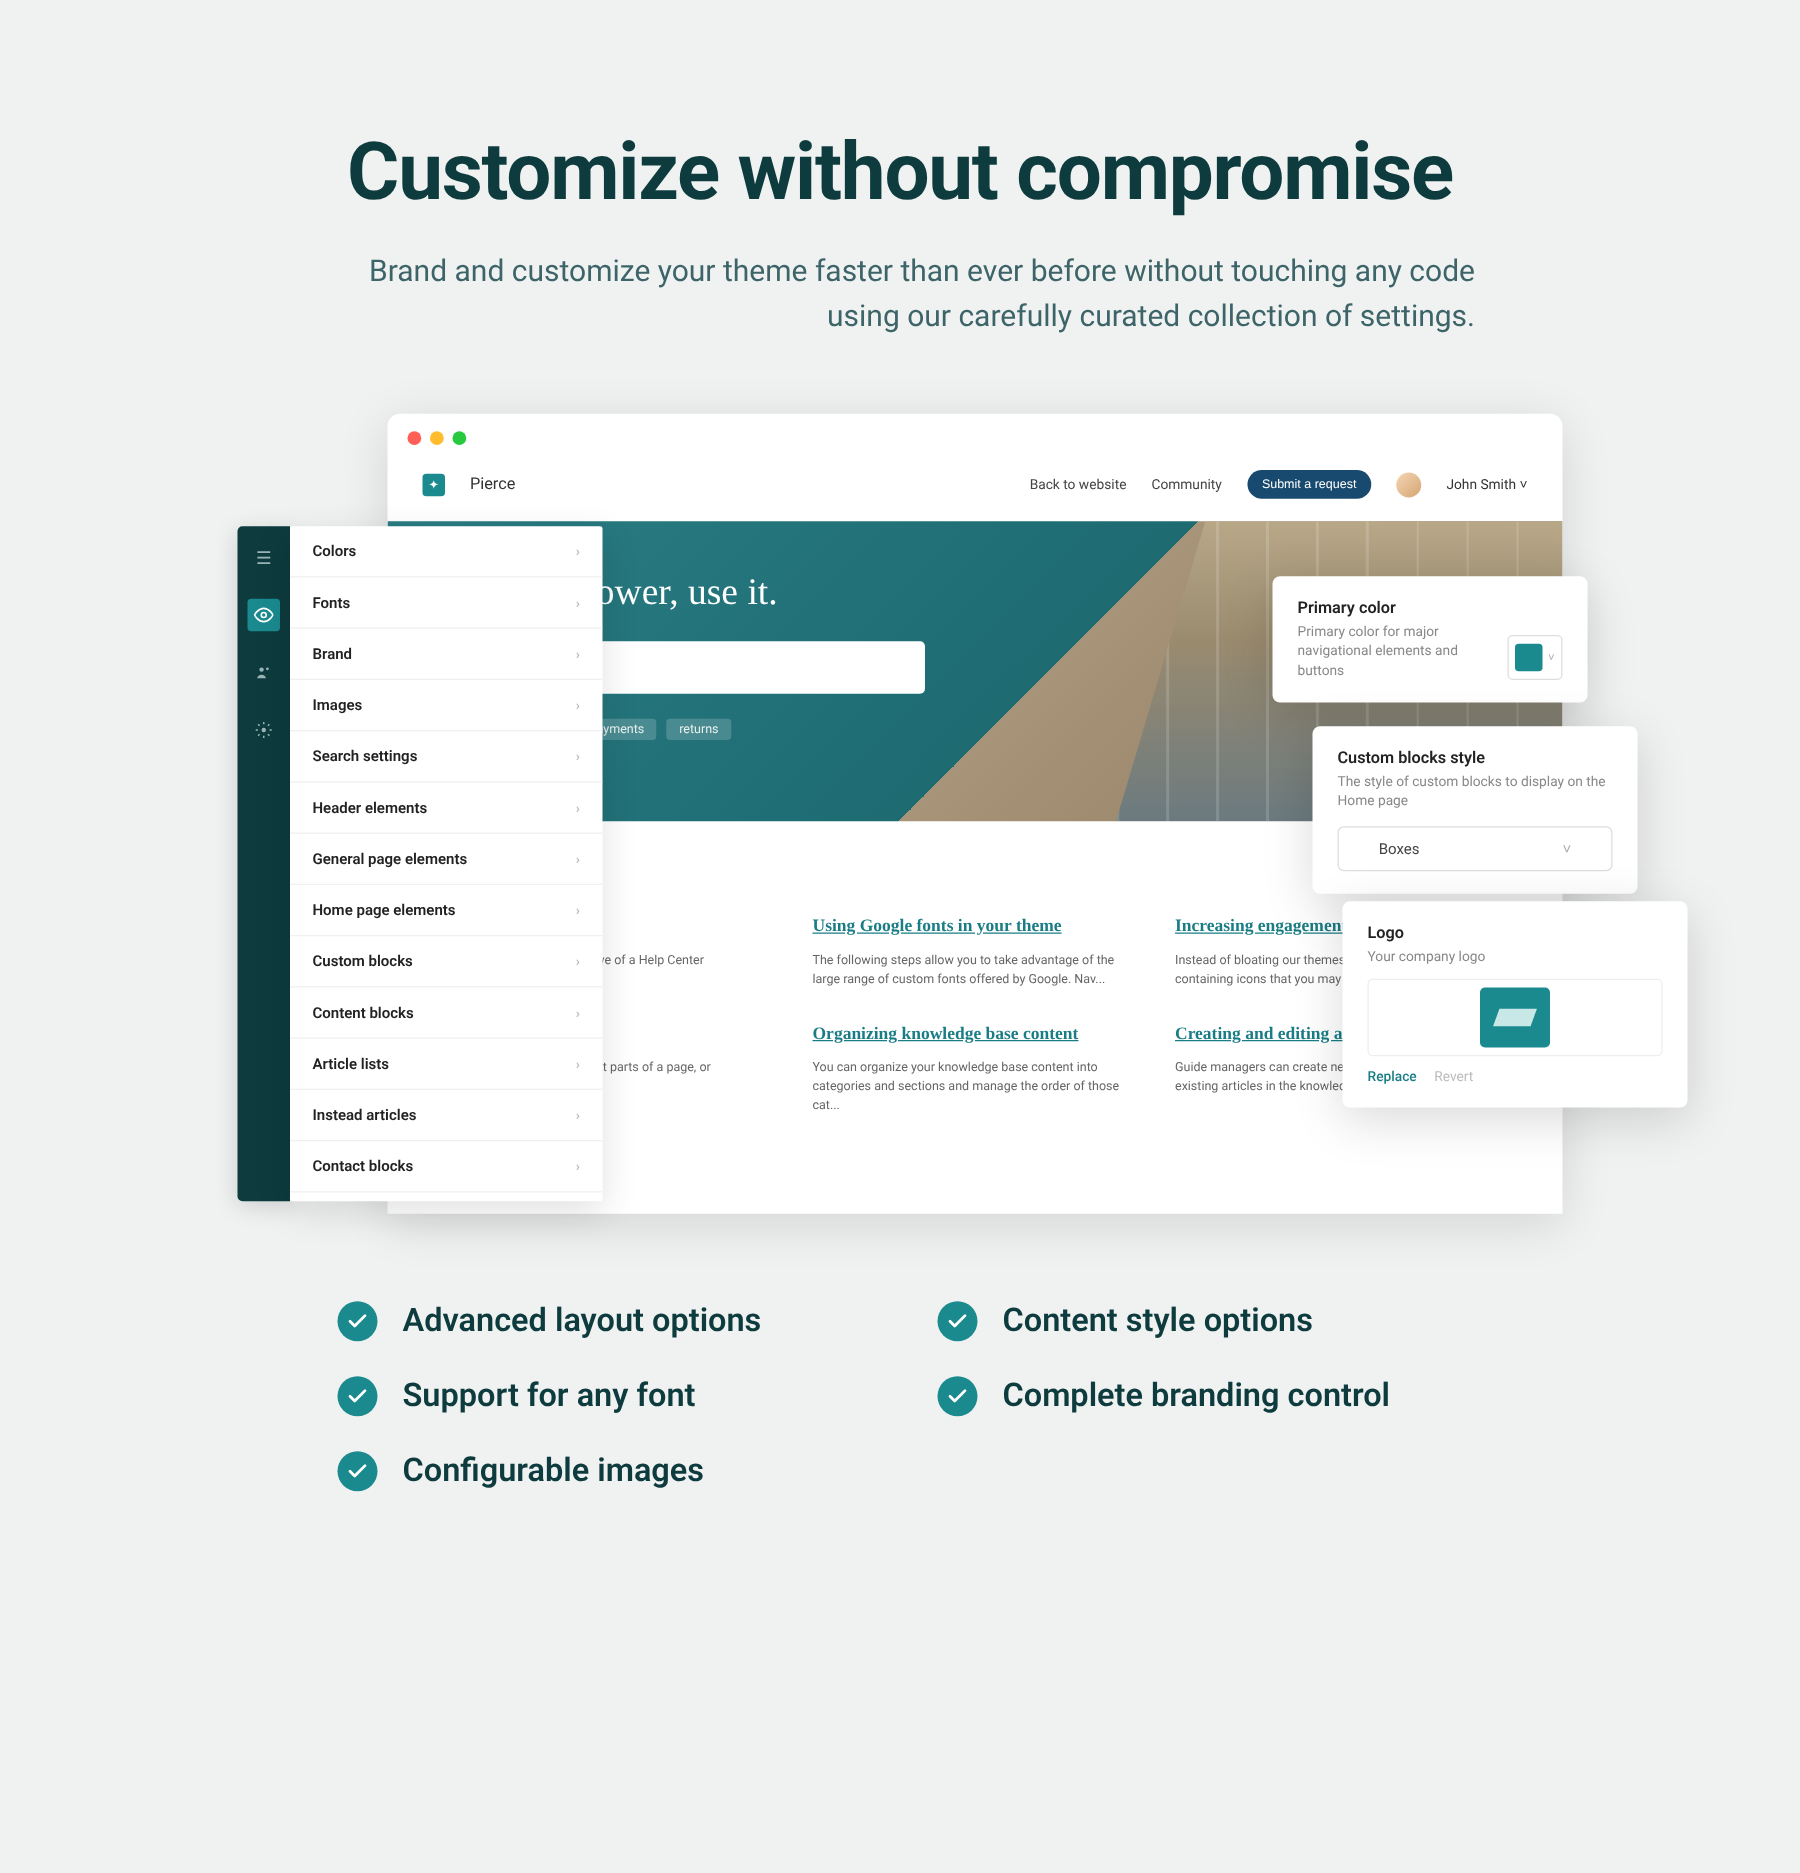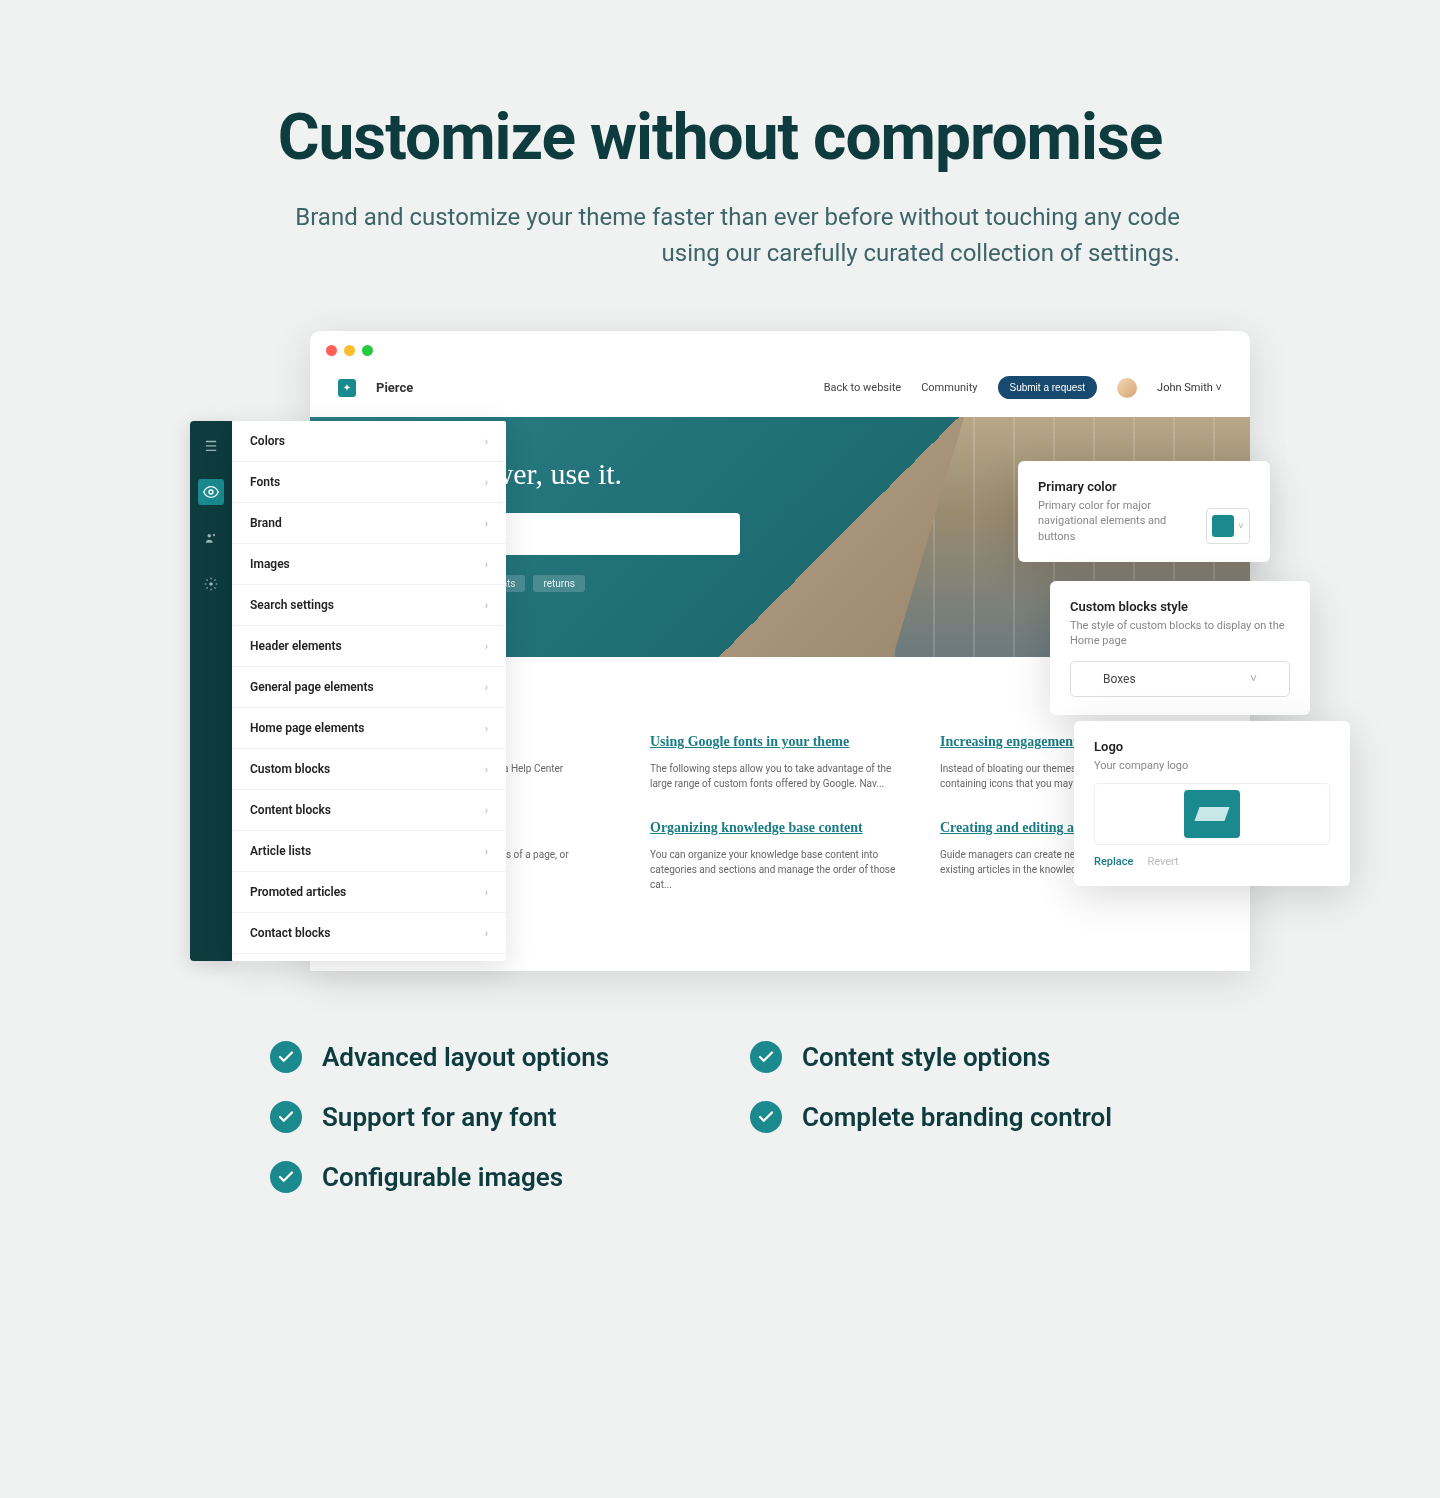--- a/index.html
+++ b/index.html
@@ -64,21 +64,21 @@
   padding: 10px 28px 18px;
   gap: 20px;
 }
 .app-logo {
   width: 18px; height: 18px;
   background: #1a8a8f;
   border-radius: 3px;
   display: flex; align-items: center; justify-content: center;
   color: #fff; font-size: 10px;
 }
-.app-name { font-size: 13px; color: #333; font-weight: 700; }
+.app-name { font-size: 13px; color: #333; font-weight: 400; }
 .header-spacer { flex: 1; }
 .header-link { font-size: 11px; color: #444; }
 .submit-btn {
   background: #174a6e;
   color: #fff;
   font-size: 10px;
   padding: 6px 12px;
   border-radius: 14px;
   border: none;
 }
@@ -176,21 +176,21 @@
   font-size: 14px;
   border-radius: 3px;
 }
 .rail-icon.active { background: #1a8a8f; color: #fff; }
 
 
 .settings-panel {
   position: absolute;
   left: 42px;
   top: 90px;
-  width: 274px;
+  width: 250px;
   background: #fff;
   box-shadow: 0 8px 30px rgba(0,0,0,0.12);
   border-radius: 2px;
   height: 540px;
   overflow: hidden;
 }
 .settings-item {
   display: flex;
   justify-content: space-between;
   align-items: center;
@@ -414,21 +414,21 @@
         </div>
         <div class="settings-item">
           <span>Content blocks</span>
           <span class="chevron">›</span>
         </div>
         <div class="settings-item">
           <span>Article lists</span>
           <span class="chevron">›</span>
         </div>
         <div class="settings-item">
-          <span>Promoted articles</span>
+          <span>Instead articles</span>
           <span class="chevron">›</span>
         </div>
         <div class="settings-item">
           <span>Contact blocks</span>
           <span class="chevron">›</span>
         </div>
       </div>
 
     <div class="float-card card-primary">
       <div class="card-primary-text">

